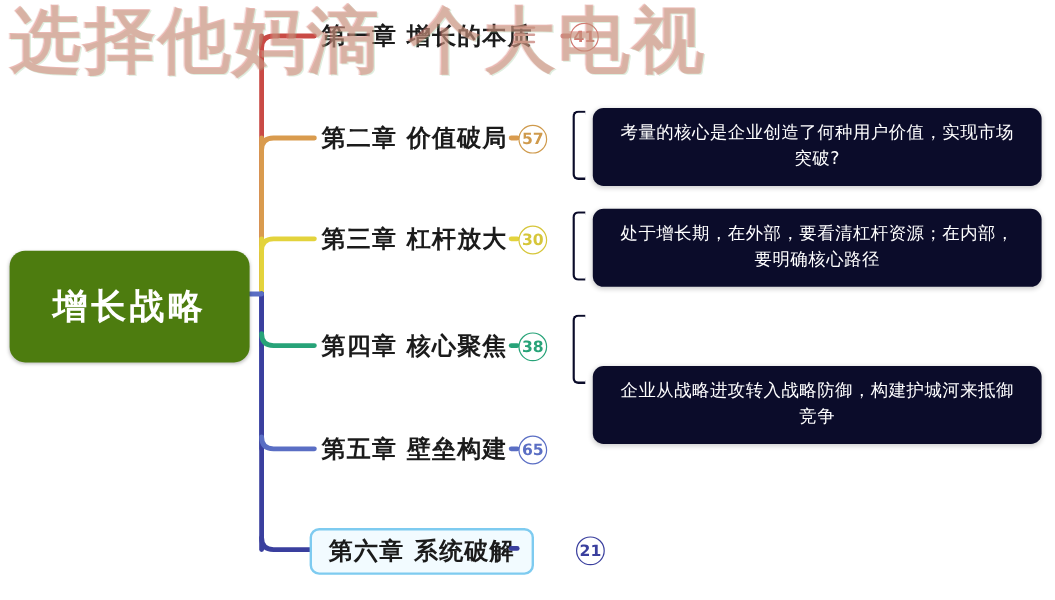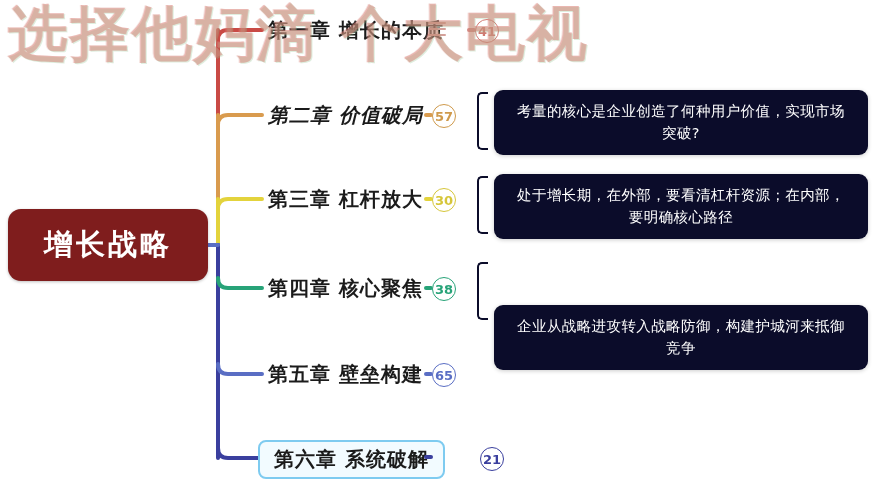--- a/index.html
+++ b/index.html
@@ -27,22 +27,22 @@
     font-family:"DejaVu Sans","Liberation Sans",sans-serif;
   }
 
   
   svg.links{position:absolute;left:0;top:0;width:879px;height:500px;z-index:5;}
 
   
   .root-node{
     position:absolute;
     left:8px; top:209px;
-    width:200px; height:72px;
-    background:#7f1d1d;
+    width:200px; height:93px;
+    background:#4d7c0f;
     border-radius:13px;
     display:flex;align-items:center;justify-content:center;
     color:#ffffff;
     font-size:29px;
     font-weight:600;
     letter-spacing:3px;
     z-index:10;
     box-shadow:0 1px 3px rgba(0,0,0,0.25);
   }
 
@@ -165,21 +165,21 @@
     <span class="branch-label">第一章 增长的本质</span>
   </div>
   <div class="hamburger" style="left:428px; top:22px;">
     <i></i>
       <i></i>
       <i></i>
   </div>
   <div class="badge-stub" style="left:467px; top:28px; background:#d18c86;"></div>
   <div class="badge" style="left:475px; top:19px; color:#d07a72;">41</div>
 
-  <div class="branch" style="left:268px; top:98px;font-style:italic;">
+  <div class="branch" style="left:268px; top:98px;">
     <span class="branch-label">第二章 价值破局</span>
   </div>
   <div class="badge-stub" style="left:424px; top:113px; background:#d99b4e;"></div>
   <div class="badge" style="left:432px; top:104px; color:#cf9a4c;">57</div>
 
   <div class="branch" style="left:268px; top:182px;">
     <span class="branch-label">第三章 杠杆放大</span>
   </div>
   <div class="badge-stub" style="left:424px; top:197px; background:#e3d33c;"></div>
   <div class="badge" style="left:432px; top:188px; color:#d6c63a;">30</div>

